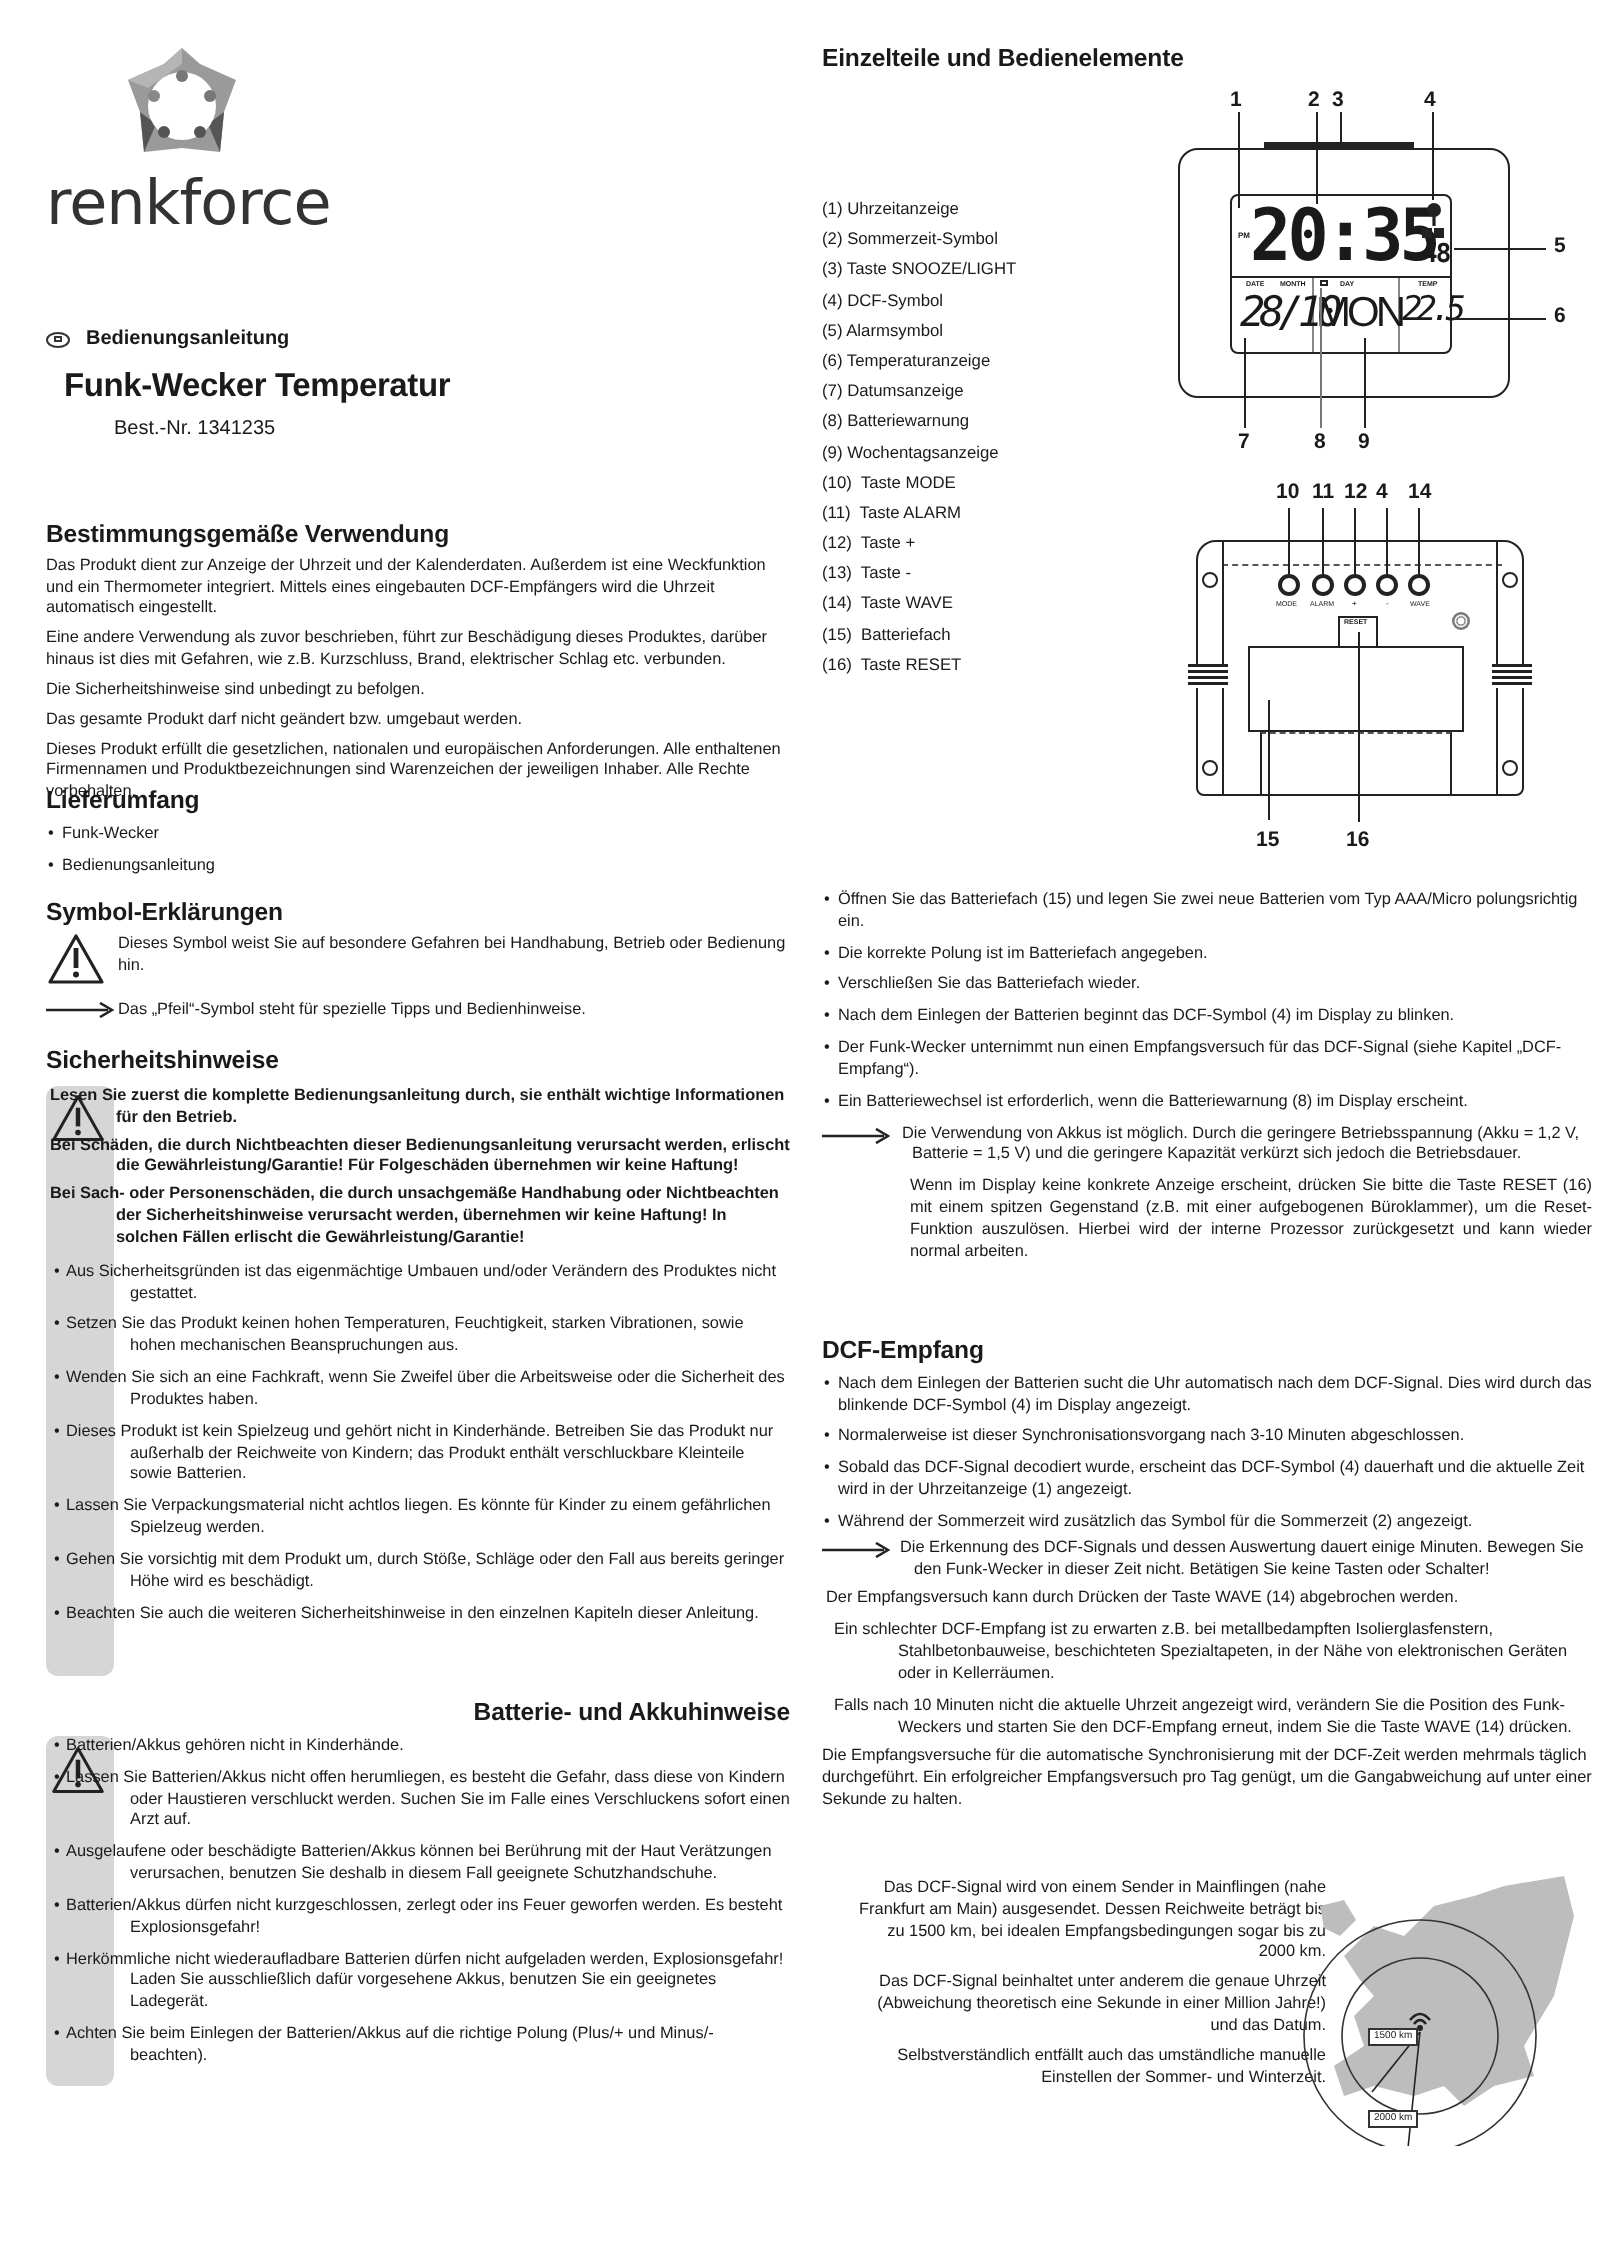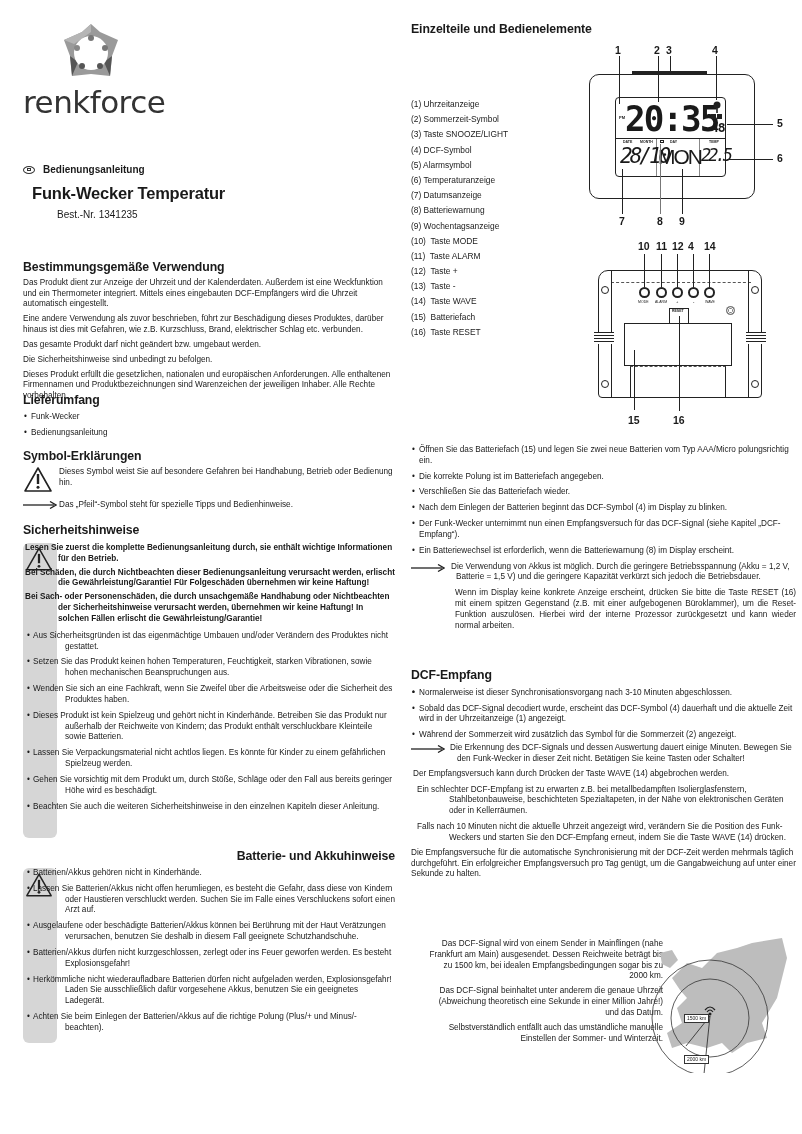--- a/index.html
+++ b/index.html
@@ -50,22 +50,22 @@
   </div>
 
   <div class="abs" style="left:9px; top:183px; font-weight:bold; font-size:16.5px; letter-spacing:-0.2px;">Funk-Wecker Temperatur</div>
   <div class="abs" style="left:6px; top:208px; font-weight:normal; font-size:10px;margin-left:28px;">Best.-Nr. 1341235</div>
 
   <div class="abs" style="left:0; top:236px; width:372px;margin-top:24px;">
     <h2>Bestimmungsgemäße Verwendung</h2>
     <div style="margin-top:3px;">
       <p>Das Produkt dient zur Anzeige der Uhrzeit und der Kalenderdaten. Außerdem ist eine Weckfunktion und ein Thermometer integriert. Mittels eines eingebauten DCF-Empfängers wird die Uhrzeit automatisch eingestellt.</p>
       <p>Eine andere Verwendung als zuvor beschrieben, führt zur Beschädigung dieses Produktes, darüber hinaus ist dies mit Gefahren, wie z.B. Kurzschluss, Brand, elektrischer Schlag etc. verbunden.</p>
+      <p>Die Sicherheitshinweise sind unbedingt zu befolgen.</p>
       <p>Das gesamte Produkt darf nicht geändert bzw. umgebaut werden.</p>
-      <p>Die Sicherheitshinweise sind unbedingt zu befolgen.</p>
       <p>Dieses Produkt erfüllt die gesetzlichen, nationalen und europäischen Anforderungen. Alle enthaltenen Firmennamen und Produktbezeichnungen sind Warenzeichen der jeweiligen Inhaber. Alle Rechte vorbehalten.</p>
     </div>
   </div>
 
   <div class="abs" style="left:0; top:393px; width:372px;">
     <h2>Lieferumfang</h2>
     <ul style="margin-top:4px;">
       <li><span class="b">•</span><span>Funk-Wecker</span></li>
       <li><span class="b">•</span><span>Bedienungsanleitung</span></li>
     </ul>
@@ -265,21 +265,21 @@
         <path d="M27 0.5 L33 4 L27 7.5" fill="none" stroke="#222" stroke-width="1.3"></path>
       </svg>
       <p style="padding-left:45px; text-indent:-5px; margin-bottom:5px;">Die Verwendung von Akkus ist möglich. Durch die geringere Betriebsspannung (Akku = 1,2 V, Batterie = 1,5 V) und die geringere Kapazität verkürzt sich jedoch die Betriebsdauer.</p>
       <p style="padding-left:44px; text-align:justify;">Wenn im Display keine konkrete Anzeige erscheint, drücken Sie bitte die Taste RESET (16) mit einem spitzen Gegenstand (z.B. mit einer aufgebogenen Büroklammer), um die Reset-Funktion auszulösen. Hierbei wird der interne Prozessor zurückgesetzt und kann wieder normal arbeiten.</p>
     </div>
   </div>
 
   <div class="abs" style="left:0; top:668px; width:385px;">
     <h2>DCF-Empfang</h2>
     <ul style="margin-top:4px;">
-      <li><span class="b">•</span></li>
+      <li><span class="b">•</span><span>Nach dem Einlegen der Batterien sucht die Uhr automatisch nach dem DCF-Signal. Dies wird durch das blinkende DCF-Symbol (4) im Display angezeigt.</span></li>
       <li><span class="b">•</span><span>Normalerweise ist dieser Synchronisationsvorgang nach 3-10 Minuten abgeschlossen.</span></li>
       <li><span class="b">•</span><span>Sobald das DCF-Signal decodiert wurde, erscheint das DCF-Symbol (4) dauerhaft und die aktuelle Zeit wird in der Uhrzeitanzeige (1) angezeigt.</span></li>
       <li style="margin-bottom:2px;"><span class="b">•</span><span>Während der Sommerzeit wird zusätzlich das Symbol für die Sommerzeit (2) angezeigt.</span></li>
     </ul>
     <div style="position:relative;">
       <svg width="34" height="8" viewBox="0 0 34 8" style="position:absolute; left:0; top:2px;">
         <line x1="0" y1="4" x2="31" y2="4" stroke="#222" stroke-width="1.3"></line>
         <path d="M27 0.5 L33 4 L27 7.5" fill="none" stroke="#222" stroke-width="1.3"></path>
       </svg>
       <p style="padding-left:46px; text-indent:-7px; margin-bottom:4px;">Die Erkennung des DCF-Signals und dessen Auswertung dauert einige Minuten. Bewegen Sie den Funk-Wecker in dieser Zeit nicht. Betätigen Sie keine Tasten oder Schalter!</p>

